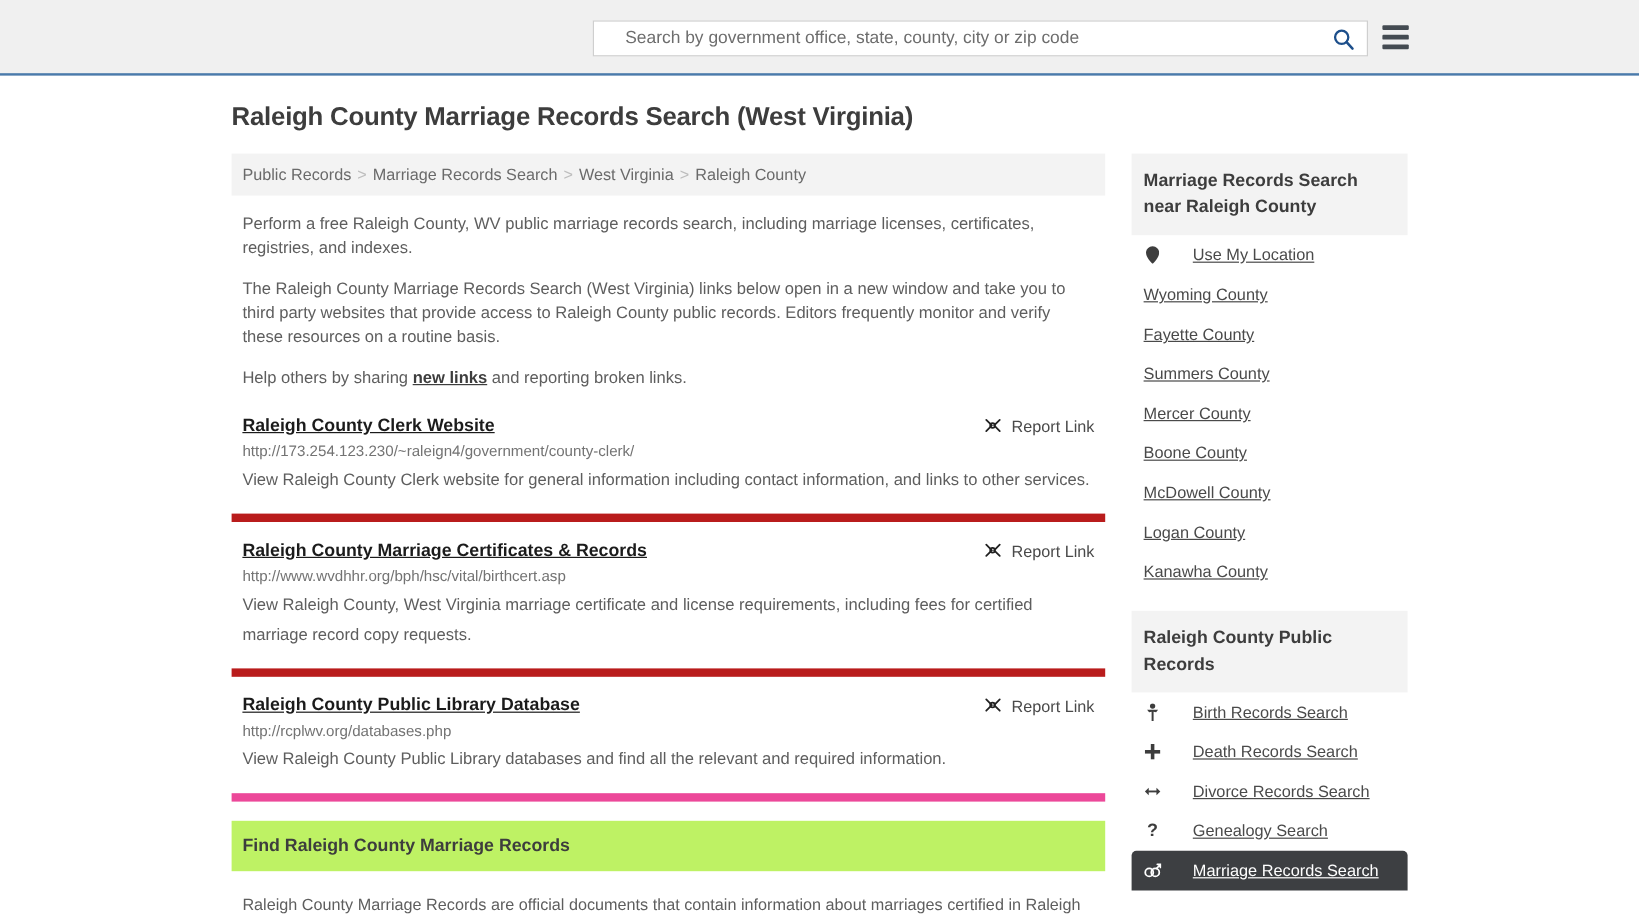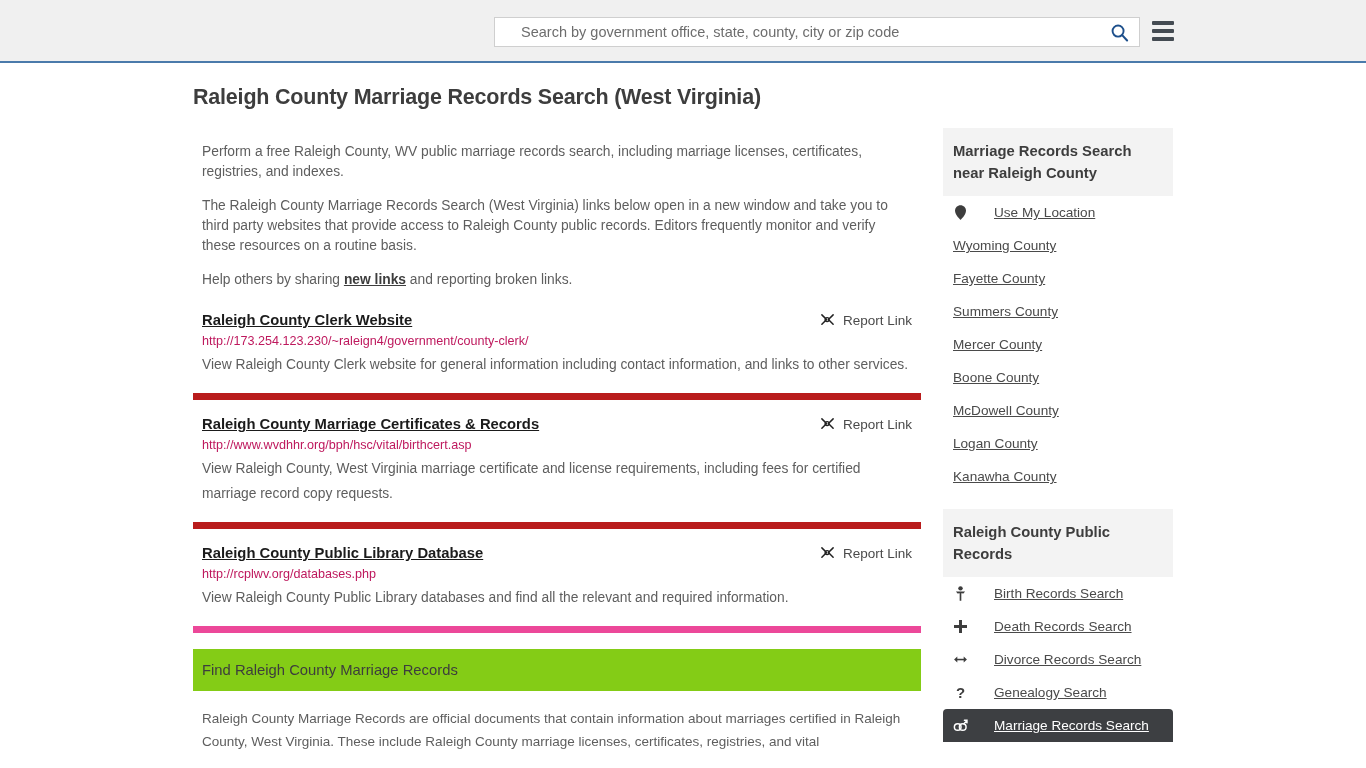--- a/index.html
+++ b/index.html
@@ -180,37 +180,37 @@
     font-size: 13.5px;
     color: #4a4a4a;
     cursor: pointer;
     white-space: nowrap;
     margin-top: 1px;
   }
   .result-url {
     display: block;
     margin-top: 6px;
     font-size: 12.6px;
-    color: #be185d;
+    color: #737373;
     text-decoration: none;
     word-break: break-all;
   }
   .result-desc {
     margin: 4px 0 0 0;
     font-size: 13.8px;
     line-height: 25px;
     color: #5e5e5e;
   }
 
   
   .find-head {
-    background: #84cc16;
+    background: #bef264;
     padding: 13px 9px;
     font-size: 14.8px;
-    font-weight: normal;
+    font-weight: bold;
     color: #3d3d3d;
   }
   .find-body p {
     margin: 16px 0 0 0;
     padding: 0 9px;
     font-size: 13.5px;
     line-height: 23px;
     color: #5e5e5e;
   }
 
@@ -280,20 +280,23 @@
 
 <div class="page">
   <div class="container">
 
     <h1 class="page-title">Raleigh County Marriage Records Search (West Virginia)</h1>
 
     <div class="columns">
 
       <div class="main-col">
 
+        <div class="breadcrumb">
+          <a href="#">Public Records</a><span class="sep">&gt;</span><a href="#">Marriage Records Search</a><span class="sep">&gt;</span><a href="#">West Virginia</a><span class="sep">&gt;</span><a href="#">Raleigh County</a>
+        </div>
 
         <div class="intro">
           <p>Perform a free Raleigh County, WV public marriage records search, including marriage licenses, certificates, registries, and indexes.</p>
           <p>The Raleigh County Marriage Records Search (West Virginia) links below open in a new window and take you to third party websites that provide access to Raleigh County public records. Editors frequently monitor and verify these resources on a routine basis.</p>
           <p><span>Help others by sharing </span><a href="#">new links</a><span> and reporting broken links.</span></p>
         </div>
 
         <div class="results">
 
           <div class="result">

